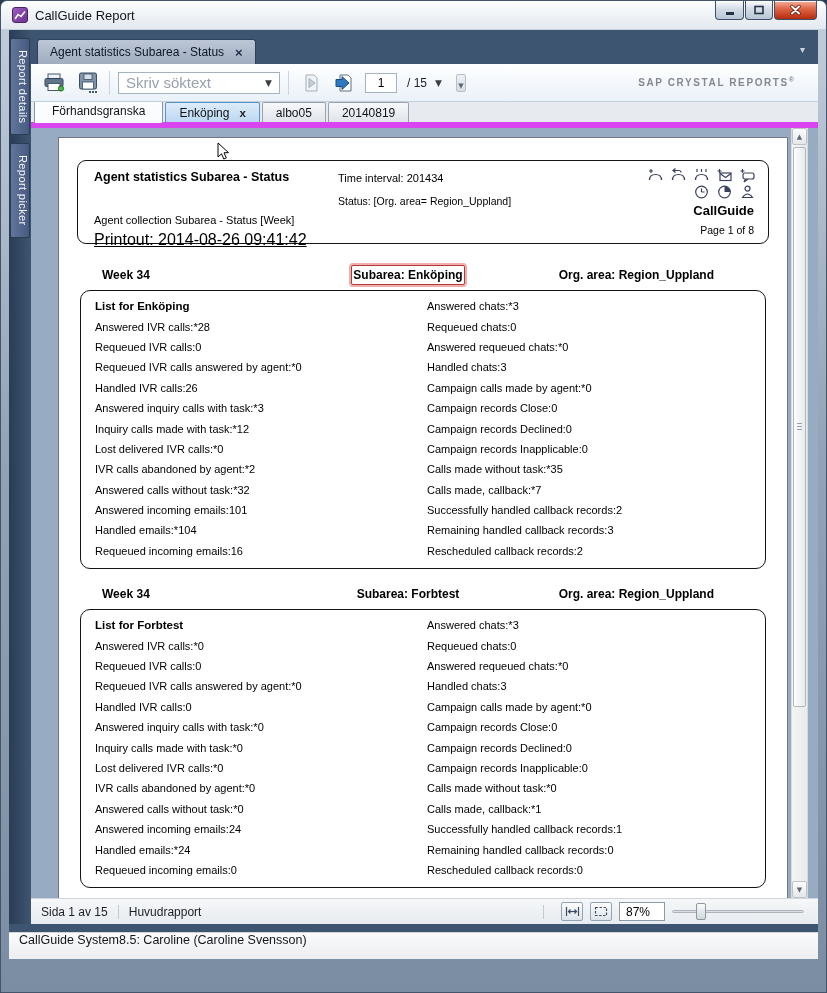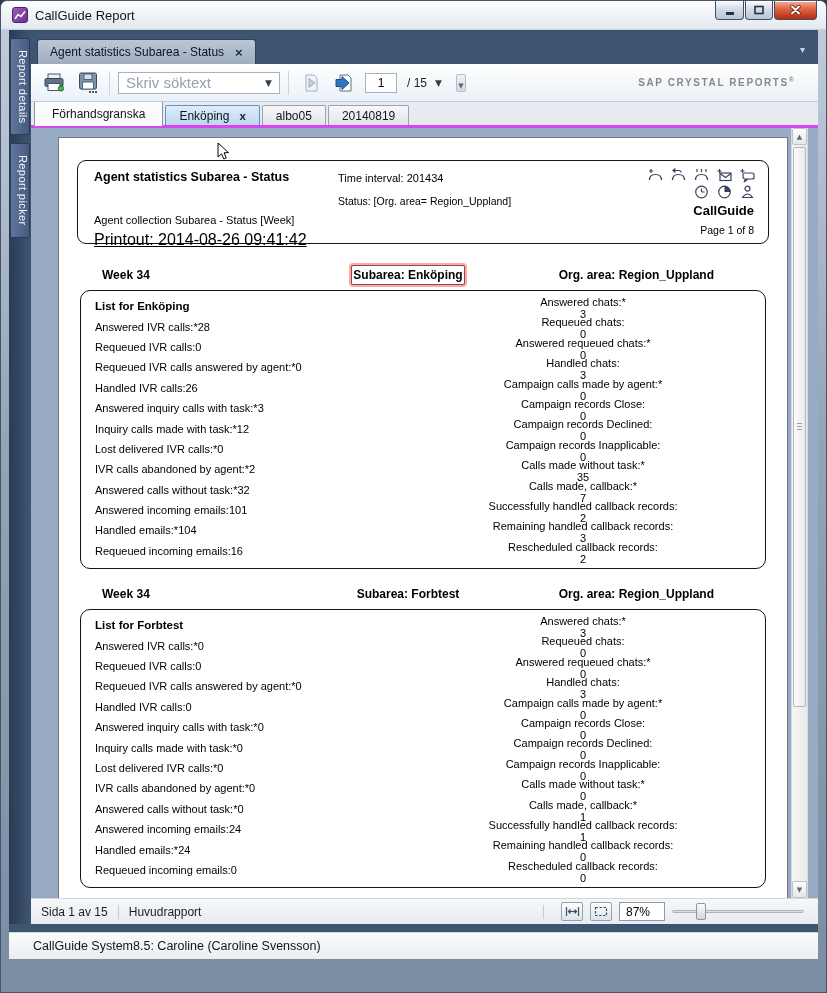--- a/index.html
+++ b/index.html
@@ -76,21 +76,21 @@
   .mini-caret{font-size:9px;color:#3a3f45;font-family:"DejaVu Sans",sans-serif;}
   .tb-overflow{width:10px;height:18px;margin-left:6px;border-radius:2px;
     background:linear-gradient(#eef1f4,#d6dce2);border:1px solid #b6bfc9;
     display:flex;align-items:flex-end;justify-content:center;color:#5c6670;font-size:7px;
     font-family:"DejaVu Sans",sans-serif;padding-bottom:1px;}
   .brand{margin-left:auto;font-size:10px;font-weight:bold;color:#84898f;letter-spacing:1.6px;
     padding-right:14px;white-space:nowrap;}
   .brand sup{font-size:7px;letter-spacing:0;}
 
   
-  .subtabs{height:26px;background:#e7eaee;border-bottom:3px solid #d946ef;display:flex;
+  .subtabs{height:26px;background:#e7eaee;border-bottom:6px solid #d946ef;display:flex;
     align-items:flex-end;padding-left:3px;}
   .subtab{height:20px;display:flex;align-items:center;padding:0 13px;margin-right:2px;
     font-size:12px;color:#121418;background:linear-gradient(#f7f8fa,#e0e4e9);
     border:1px solid #9aa4b0;border-bottom:none;border-radius:2px 2px 0 0;}
   .subtab.active{height:25px;background:#fbfcfd;margin-bottom:-1px;padding:0 17px;
     border-color:#8a95a3;}
   .subtab.selected{background:linear-gradient(#ddecfa,#bcd8f1);border-color:#5b93c8;}
   .subtab .x{margin-left:10px;font-weight:bold;font-size:11.5px;color:#222;}
 
   
@@ -117,21 +117,21 @@
   .section-row{height:30px;display:grid;grid-template-columns:1fr auto 1fr;align-items:center;
     padding:0 73px 0 43px;font-size:12px;font-weight:bold;}
   .section-row .sub{justify-self:center;}
   .section-row .org{justify-self:end;}
   .search-hit{border:1px solid #b03a36;box-shadow:0 0 0 2px #f0aeae;border-radius:2px;
     padding:2px 1px;background:#fff;}
   .stat-box{margin:0 21px;border:1.4px solid #141414;border-radius:10px;padding:5px 0 7px;}
   .stat-grid{display:grid;grid-template-columns:1fr 1.06fr;grid-auto-rows:20.4px;}
   .stat-cell{display:flex;align-items:center;justify-content:flex-start;font-size:11px;}
   .stat-cell.c-left{padding:0 34px 0 14px;}
-  .stat-cell.c-right{padding:0 26px 0 14px;flex-direction:column;}
+  .stat-cell.c-right{padding:0 26px 0 14px;}
   .stat-head .s-lbl{font-weight:bold;font-size:11.5px;}
   .s-val{white-space:nowrap;}
 
   
   .vscroll{position:absolute;top:0;right:10px;width:17px;height:100%;
     background:linear-gradient(90deg,#f5f5f5,#e9eaeb);border-left:1px solid #d7d9db;
     border-right:1px solid #d7d9db;}
   .sc-btn{height:17px;display:flex;align-items:center;justify-content:center;
     background:linear-gradient(#fdfdfd,#e4e6e8);border:1px solid #bfc3c7;border-radius:2px;
     color:#5f6a76;font-size:7px;font-family:"DejaVu Sans",sans-serif;}
@@ -153,21 +153,21 @@
   .zoom-box{width:46px;height:19px;border:1px solid #8e9aa8;background:#fff;font-size:12px;
     font-family:inherit;padding-left:6px;outline:none;}
   .slider{width:132px;height:19px;position:relative;margin-right:4px;}
   .slider .track{position:absolute;top:8px;left:0;right:0;height:3px;background:#dadee2;
     border:1px solid #aeb4ba;border-radius:2px;}
   .slider .thumb{position:absolute;top:1px;left:24px;width:10px;height:17px;
     background:linear-gradient(#f9fafb,#d2d8de);border:1px solid #8e979f;border-radius:2px;}
 
   .bottom-strip{height:8px;background:#3e5571;}
   .app-status{height:27px;background:linear-gradient(#fbfbfc,#ebedef);display:flex;
-    align-items:center;padding-left:24px;font-size:12.5px;color:#14161a;
+    align-items:flex-start;padding-left:10px;font-size:12.5px;color:#14161a;
     border-top:1px solid #d4d7da;}
 
   .cursor{position:absolute;left:216px;top:141px;z-index:9;pointer-events:none;}
 </style>
 </head>
 <body>
 
 <div class="window">
 
   <div class="titlebar">

